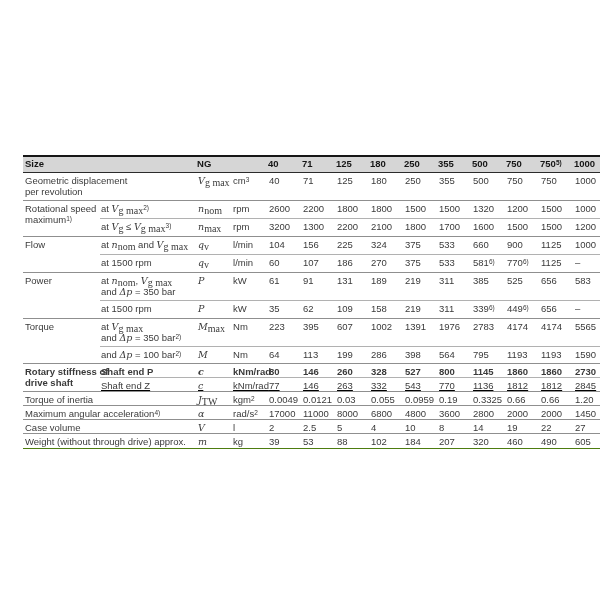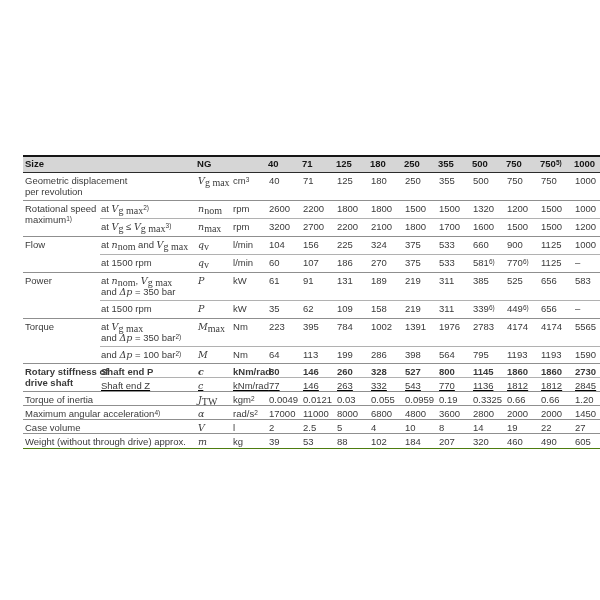--- a/index.html
+++ b/index.html
@@ -106,21 +106,21 @@
           <td class="val">1320</td>
           <td class="val">1200</td>
           <td class="val">1500</td>
           <td class="val">1000</td>
         </tr>
         <tr class="inner" style="height: 18px;">
           <td class="cond">at <i>V</i><sub>g</sub> ≤ <i>V</i><sub>g max</sub><sup>3)</sup></td>
           <td class="symbol"><i>n</i><sub>max</sub></td>
           <td class="unit">rpm</td>
           <td class="val">3200</td>
-          <td class="val">2700</td>
+          <td class="val">1300</td>
           <td class="val">2200</td>
           <td class="val">2100</td>
           <td class="val">1800</td>
           <td class="val">1700</td>
           <td class="val">1600</td>
           <td class="val">1500</td>
           <td class="val">1500</td>
           <td class="val">1200</td>
         </tr>
         <tr class="sec" style="height: 18px;">
@@ -185,21 +185,21 @@
           <td class="val">656</td>
           <td class="val">–</td>
         </tr>
         <tr class="sec" style="height: 28px;">
           <td class="label" rowspan="2">Torque</td>
           <td class="cond">at <i>V</i><sub>g max</sub><br>and <i>Δp</i> = 350 bar<sup>2)</sup></td>
           <td class="symbol"><i>M</i><sub>max</sub></td>
           <td class="unit">Nm</td>
           <td class="val">223</td>
           <td class="val">395</td>
-          <td class="val">784</td>
+          <td class="val">607</td>
           <td class="val">1002</td>
           <td class="val">1391</td>
           <td class="val">1976</td>
           <td class="val">2783</td>
           <td class="val">4174</td>
           <td class="val">4174</td>
           <td class="val">5565</td>
         </tr>
         <tr class="inner" style="height: 17px;">
           <td class="cond">and <i>Δp</i> = 100 bar<sup>2)</sup></td>

